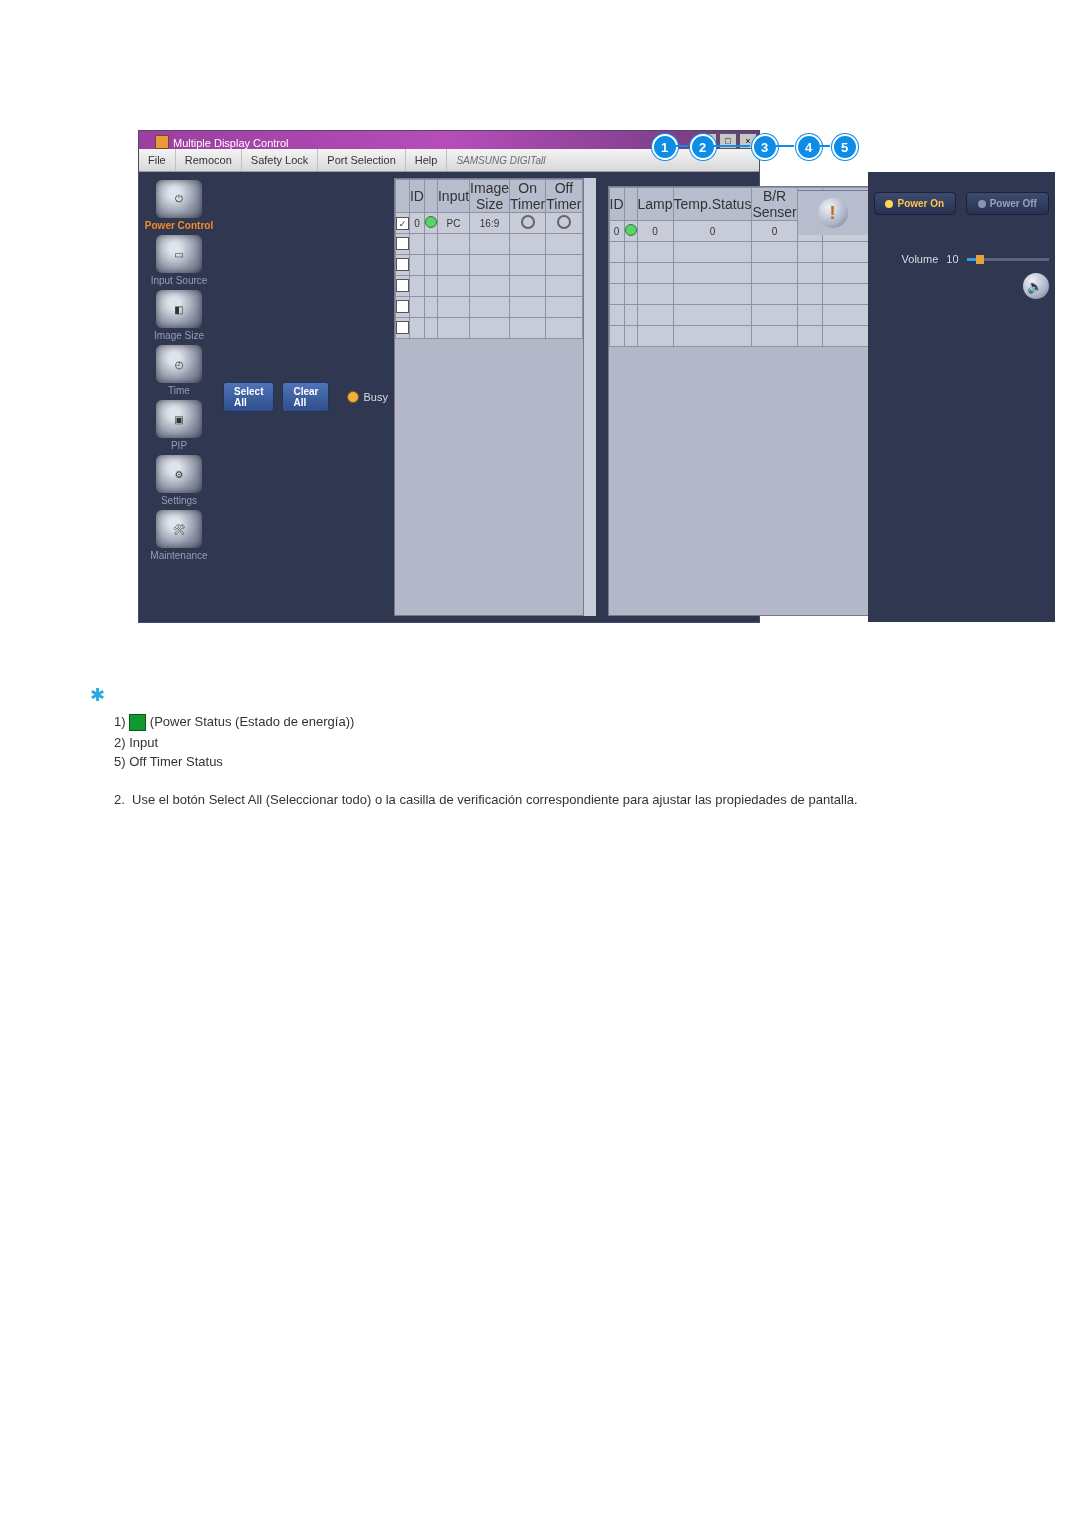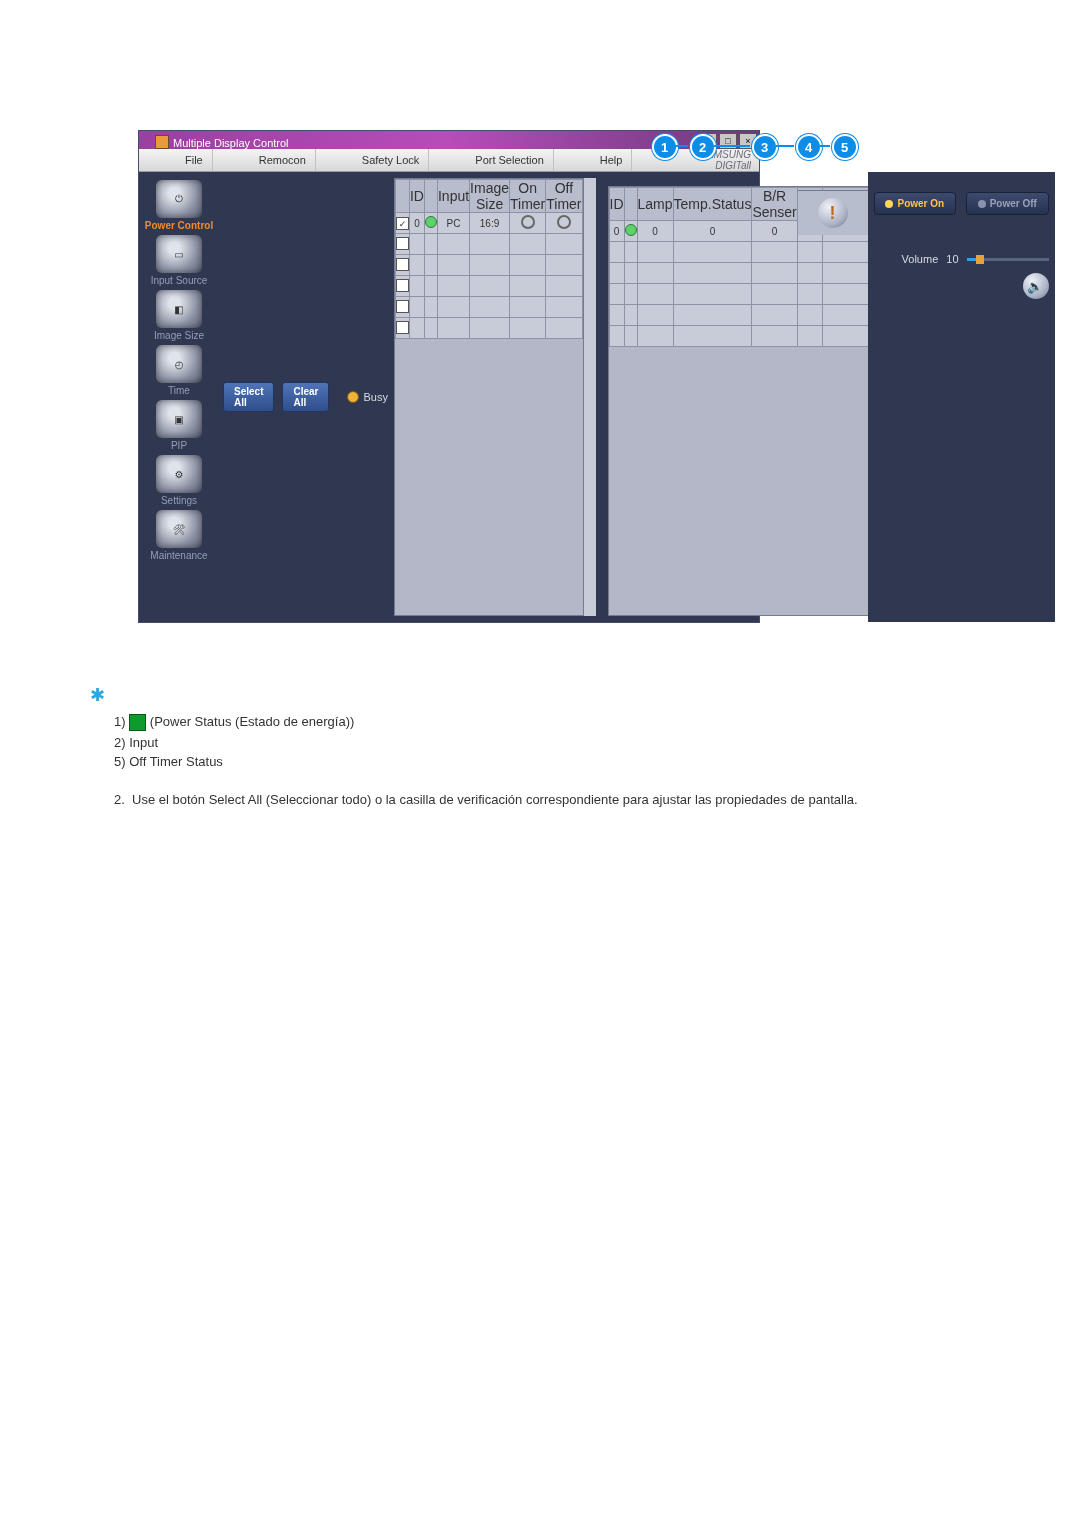--- a/index.html
+++ b/index.html
@@ -4,21 +4,21 @@
 <style>
   body { margin:0; background:#fff; font-family:Arial, Helvetica, sans-serif; font-size:13px; color:#333; }
   .page { width:1080px; min-height:1527px; padding:130px 70px 0 70px; box-sizing:border-box; }
   
   .win { width:620px; margin:0 0 0 68px; border:1px solid #4a4a6a; }
   .titlebar { height:18px; background:linear-gradient(90deg,#9b3fa0,#b64db9 50%,#6b3a7a); color:#fff; font-size:11px; display:flex; align-items:flex-end; padding-left:16px; }
   .titlebar .ticon{width:12px;height:12px;background:#e89a3c;border:1px solid #6a4a2a;margin-right:4px;}
   .titlebar .spacer{flex:1}
   .wbtn{width:16px;height:14px;background:#c8c8c8;border:1px solid #555;margin-right:2px;display:flex;align-items:center;justify-content:center;font-size:9px;color:#000;}
   .menubar{height:22px;background:linear-gradient(#f4f4f4,#d8d8d8);border-bottom:1px solid #9a9aa8;display:flex;align-items:center;font-size:11px;color:#333;}
-  .menubar span{padding:0 9px;border-right:1px solid #c0c0c8;height:100%;display:flex;align-items:center;margin-left:37px;}
+  .menubar span{padding:0 9px;border-right:1px solid #c0c0c8;height:100%;display:flex;align-items:center;}
   .menubar .brand{flex:1;text-align:right;padding-right:8px;border:none;font-style:italic;color:#6a6a78;font-size:10px;}
   .client{background:#2f3850;min-height:450px;display:flex;}
   
   .sidebar{width:88px;padding:8px 0;display:flex;flex-direction:column;align-items:center;gap:4px;}
   .sb-item{width:80px;text-align:center;font-size:10px;}
   .sb-item .sq{width:46px;height:38px;margin:0 auto 2px;background:radial-gradient(circle at 40% 35%,#dfe3ea 15%,#8d93a5 60%,#575d72 100%);border-radius:6px;box-shadow:inset 0 0 6px rgba(0,0,0,.4);display:flex;align-items:center;justify-content:center;}
   .sb-item.active .lbl{color:#f28b2e;font-weight:bold;}
   .sb-item .lbl{color:#969db4;}
   
   .maincol{flex:1;padding:6px 4px;display:flex;flex-direction:row;gap:6px;}

